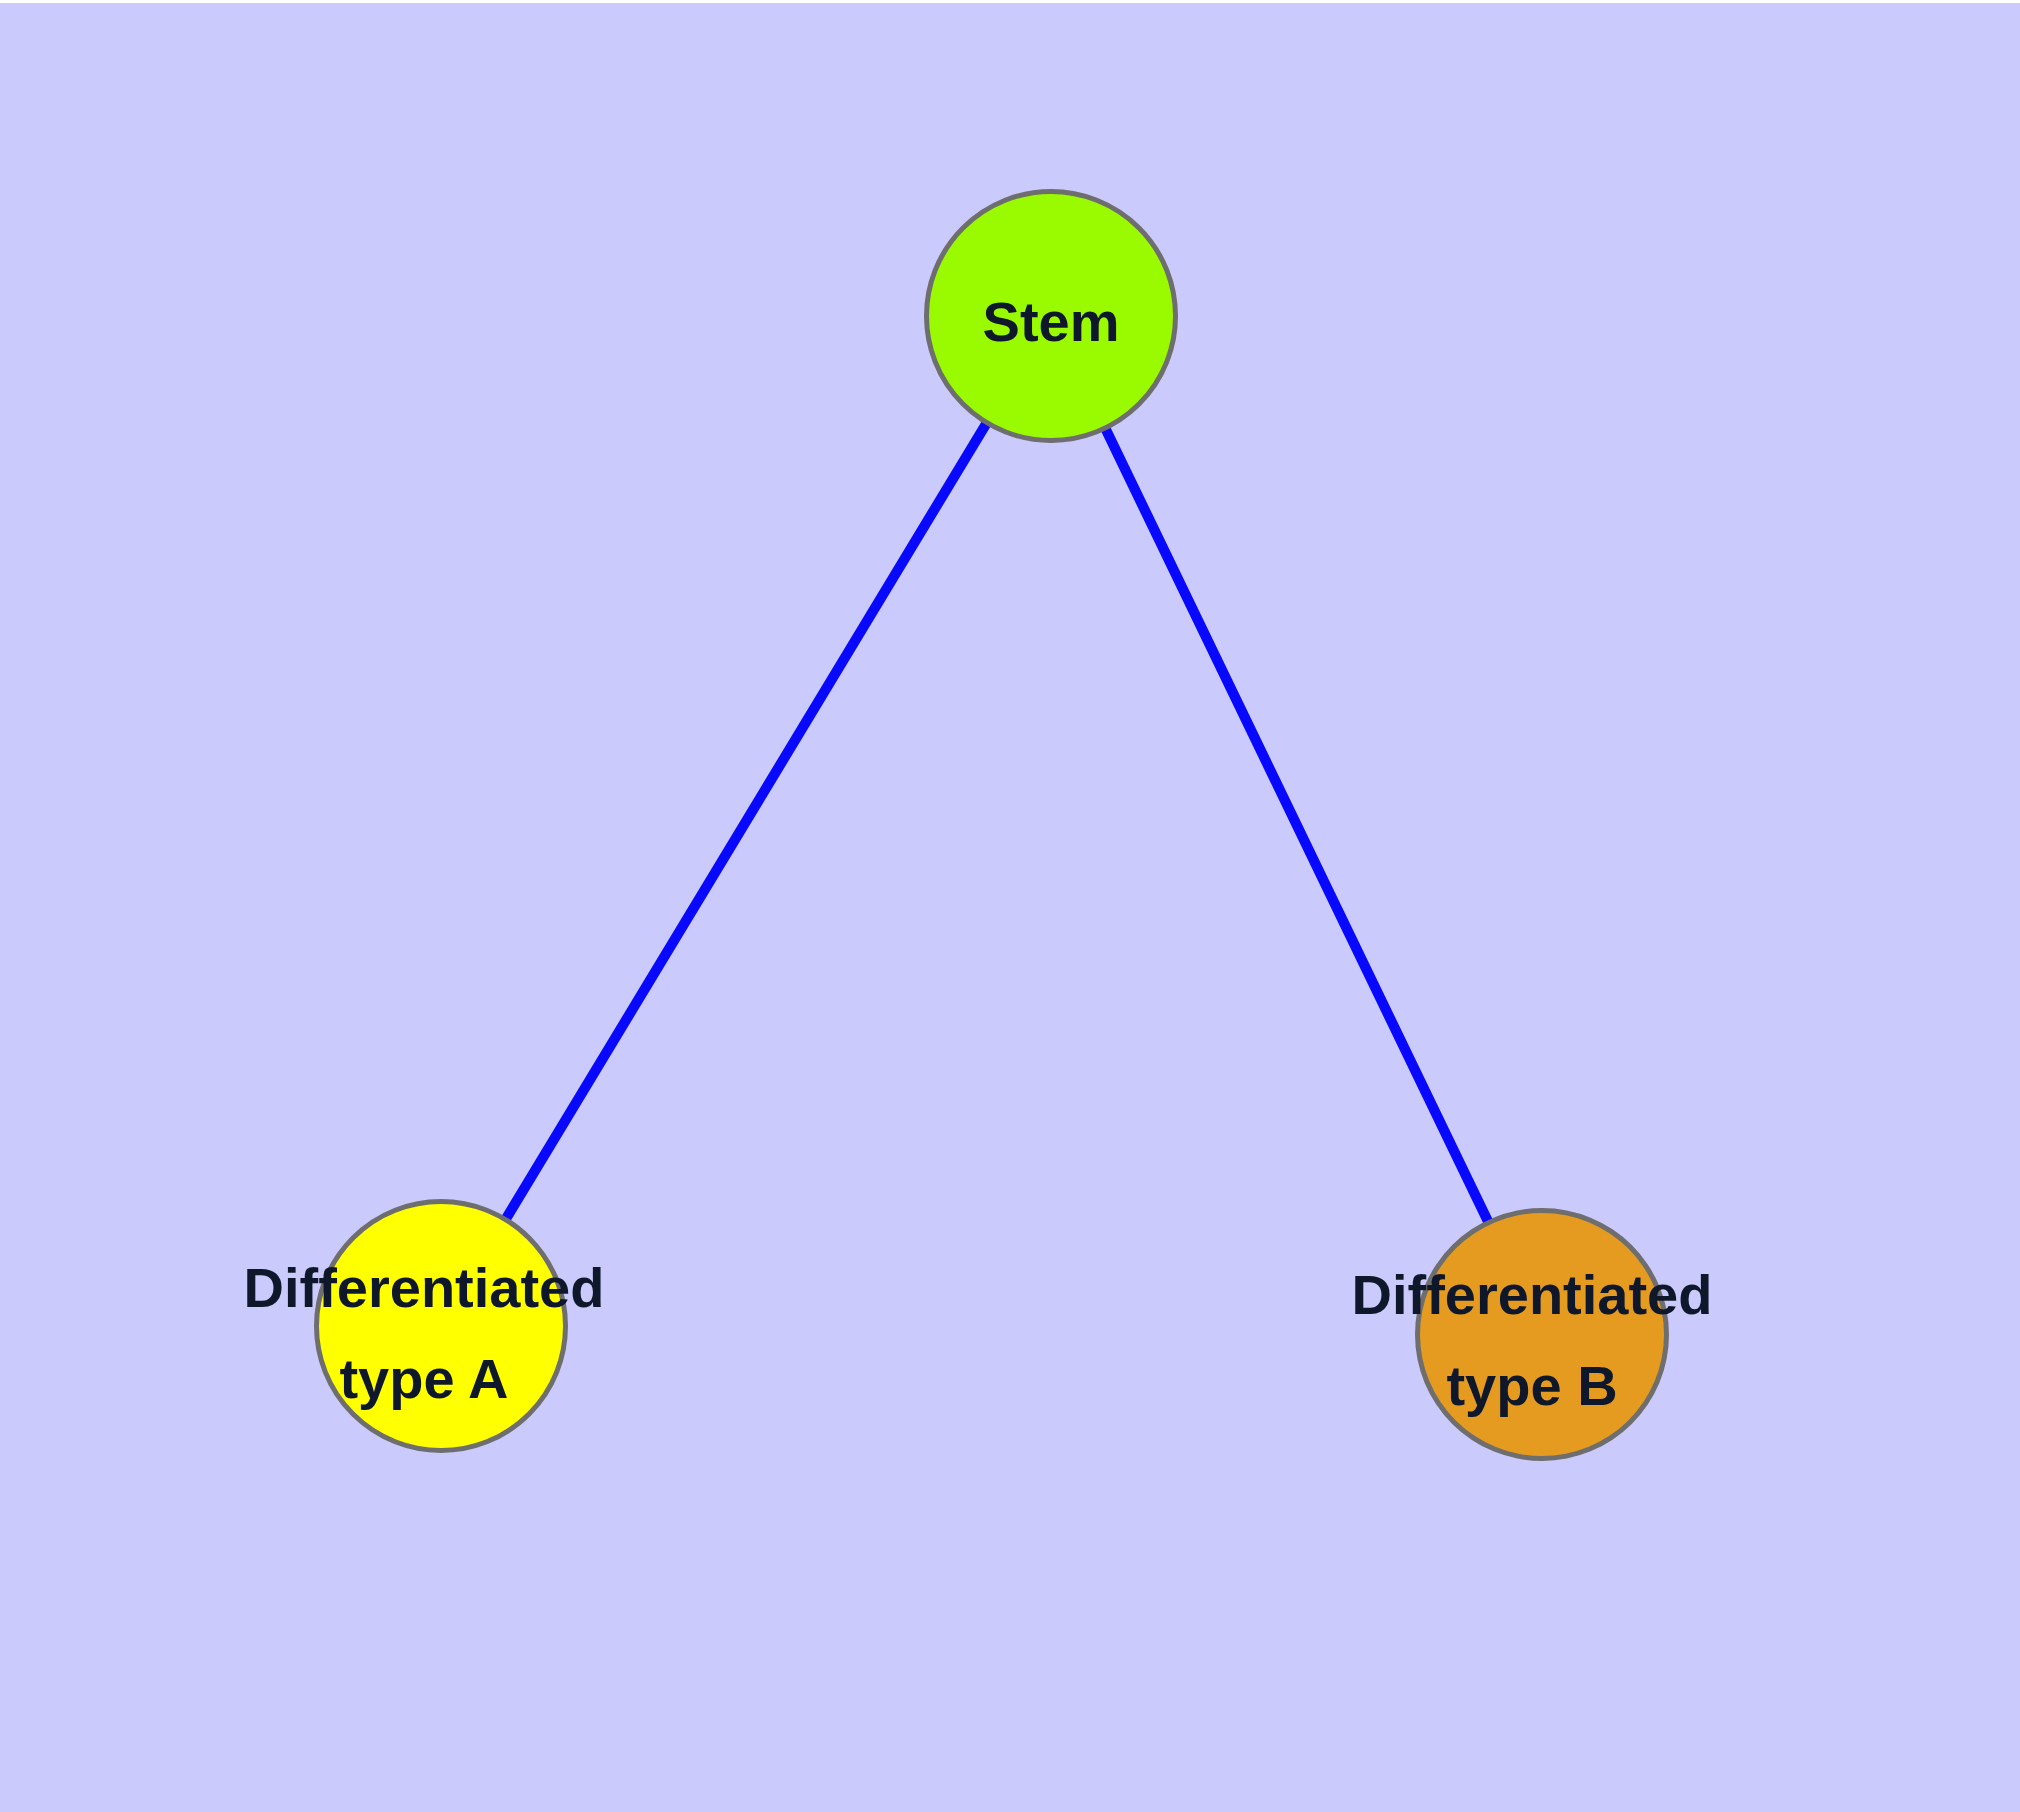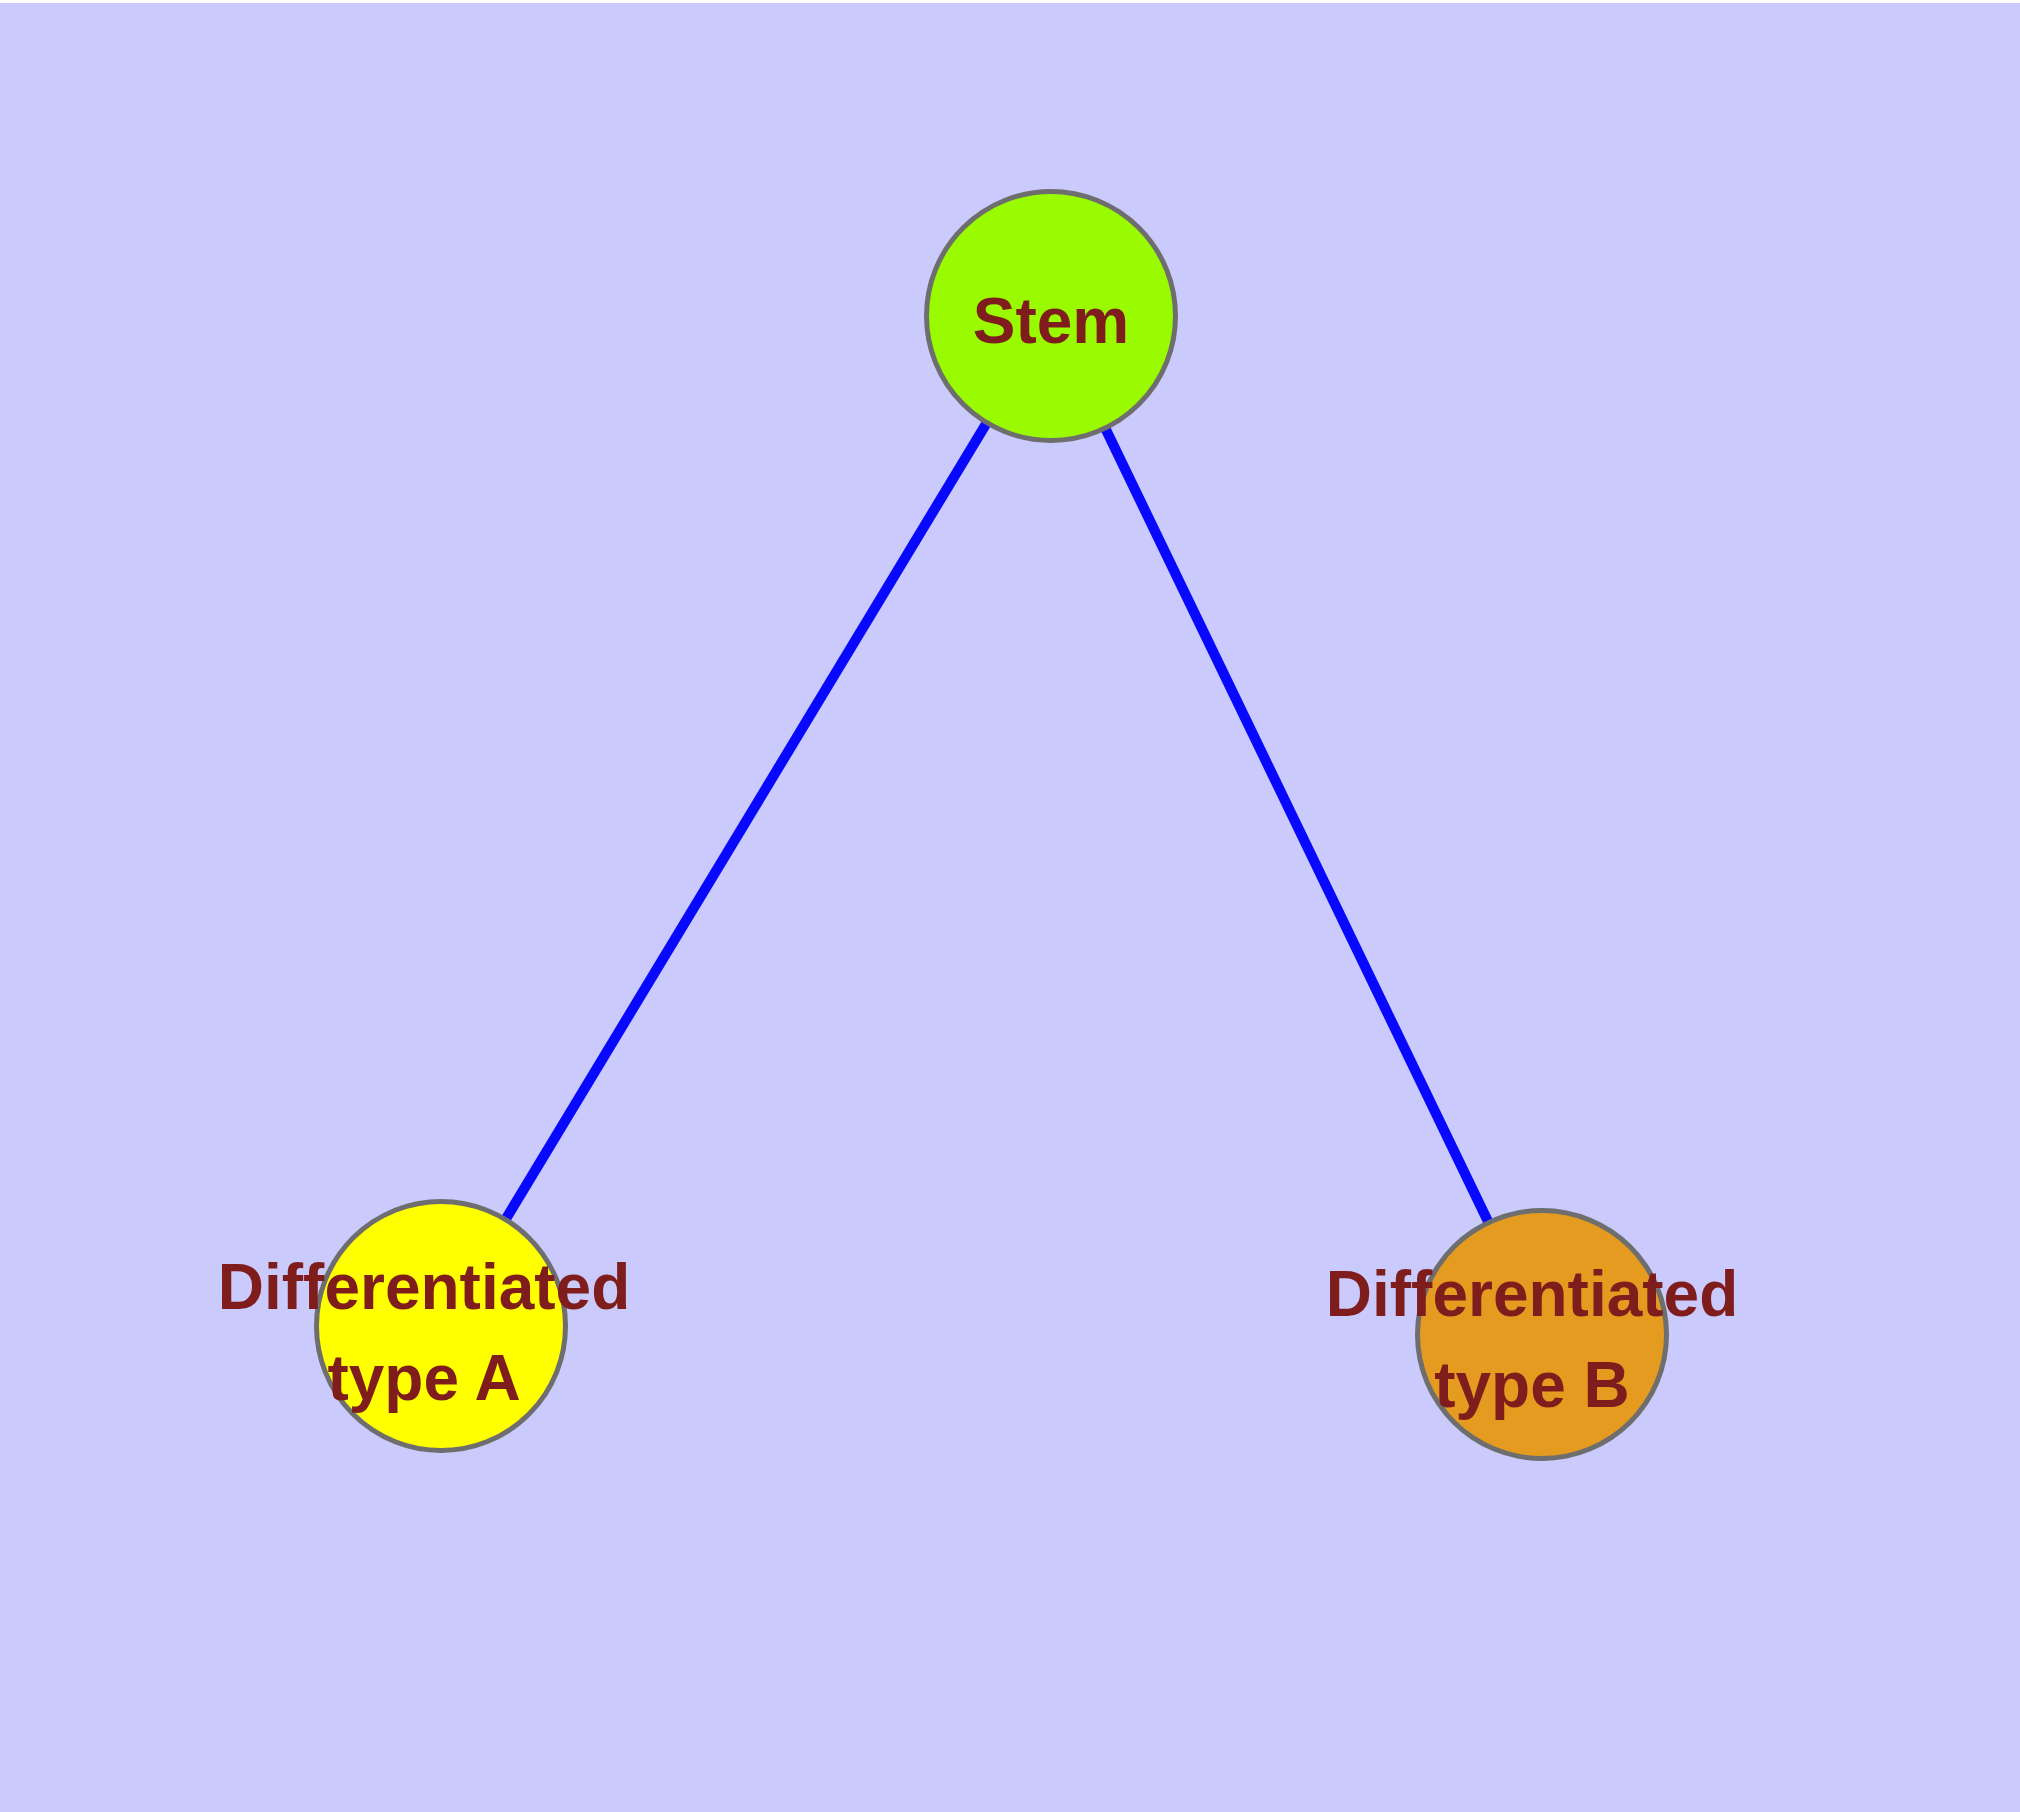--- a/index.html
+++ b/index.html
@@ -34,23 +34,23 @@
     border-radius: 50%;
     z-index: 2;
   }
   .node.stem   { left: 924px; top: 189px;  width: 254px; height: 254px; }
   .node.type-a { left: 314px;  top: 1199px; width: 254px; height: 254px; }
   .node.type-b { left: 1415px; top: 1208px; width: 254px; height: 253px; }
   .node-label {
     position: absolute;
     transform: translate(-50%, -50%);
     z-index: 3;
-    color: #7f1d1d;
+    color: #0f172a;
     font-weight: bold;
-    font-size: 64px;
+    font-size: 56px;
     line-height: 91px;
     text-align: center;
     white-space: pre-line;
     pointer-events: none;
   }
   .label-stem   { left: 1051px; top: 321px; }
   .label-type-a { left: 424px;  top: 1333px; }
   .label-type-b { left: 1532px; top: 1340px; }
 </style>
 </head>

